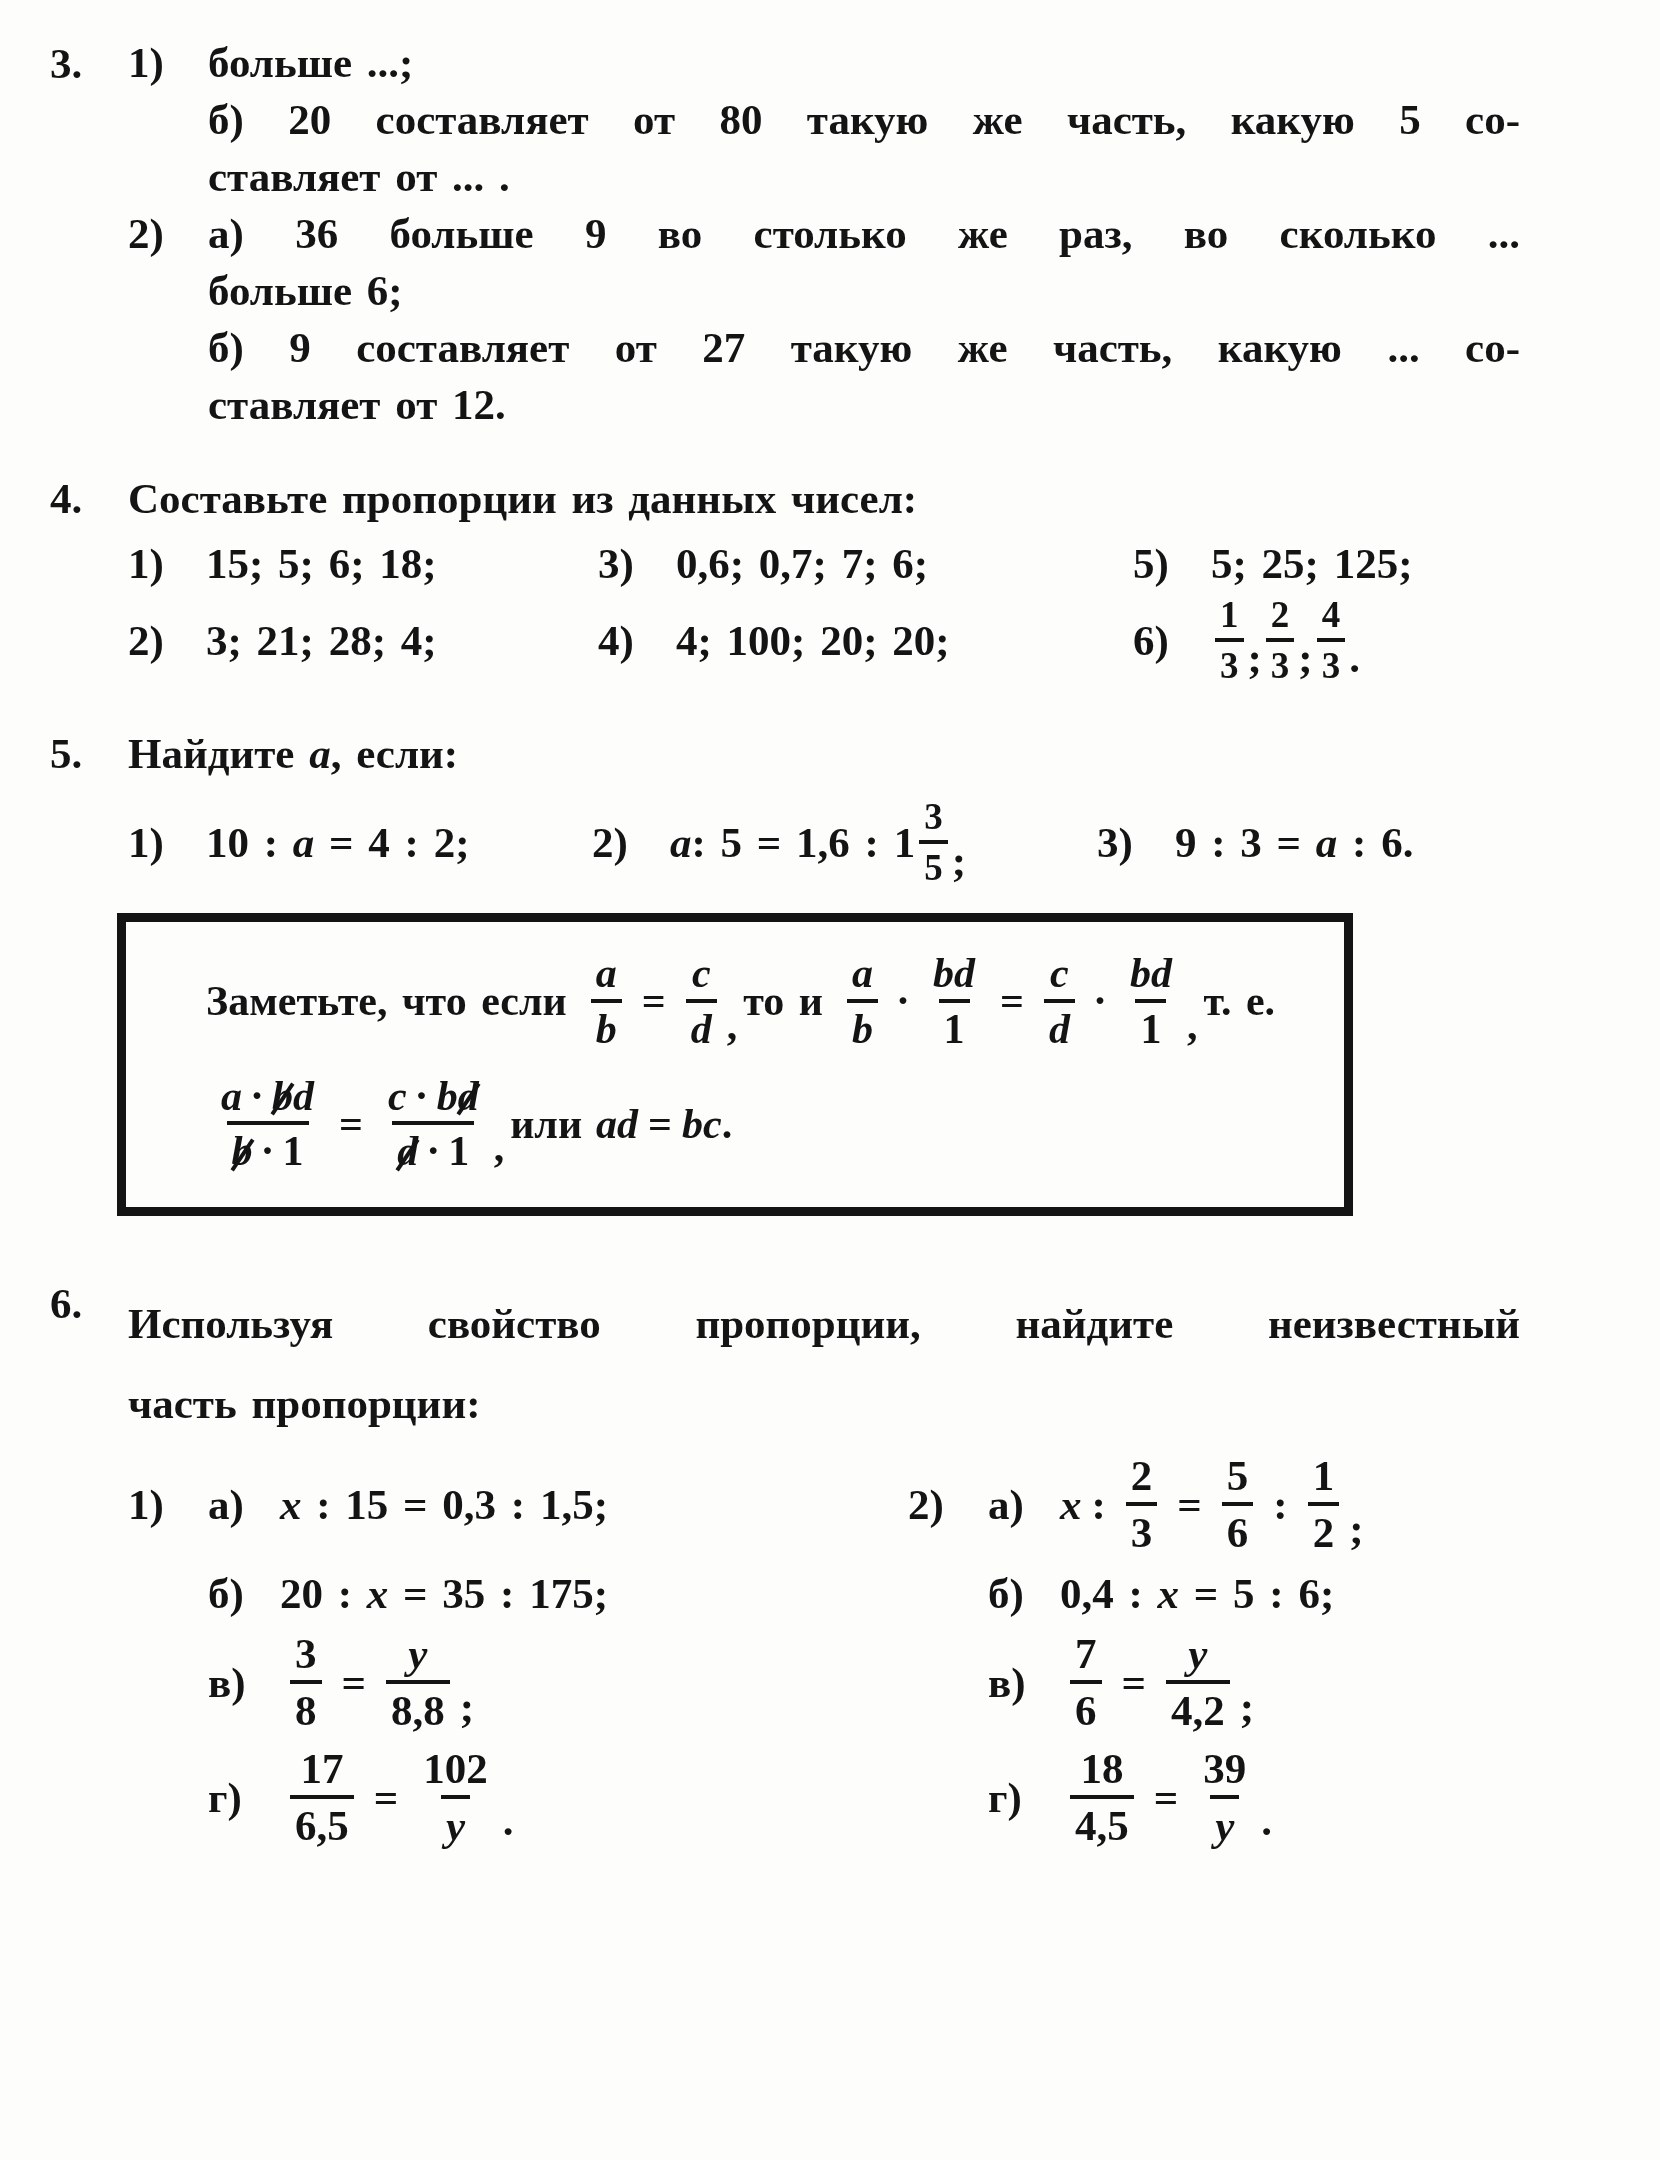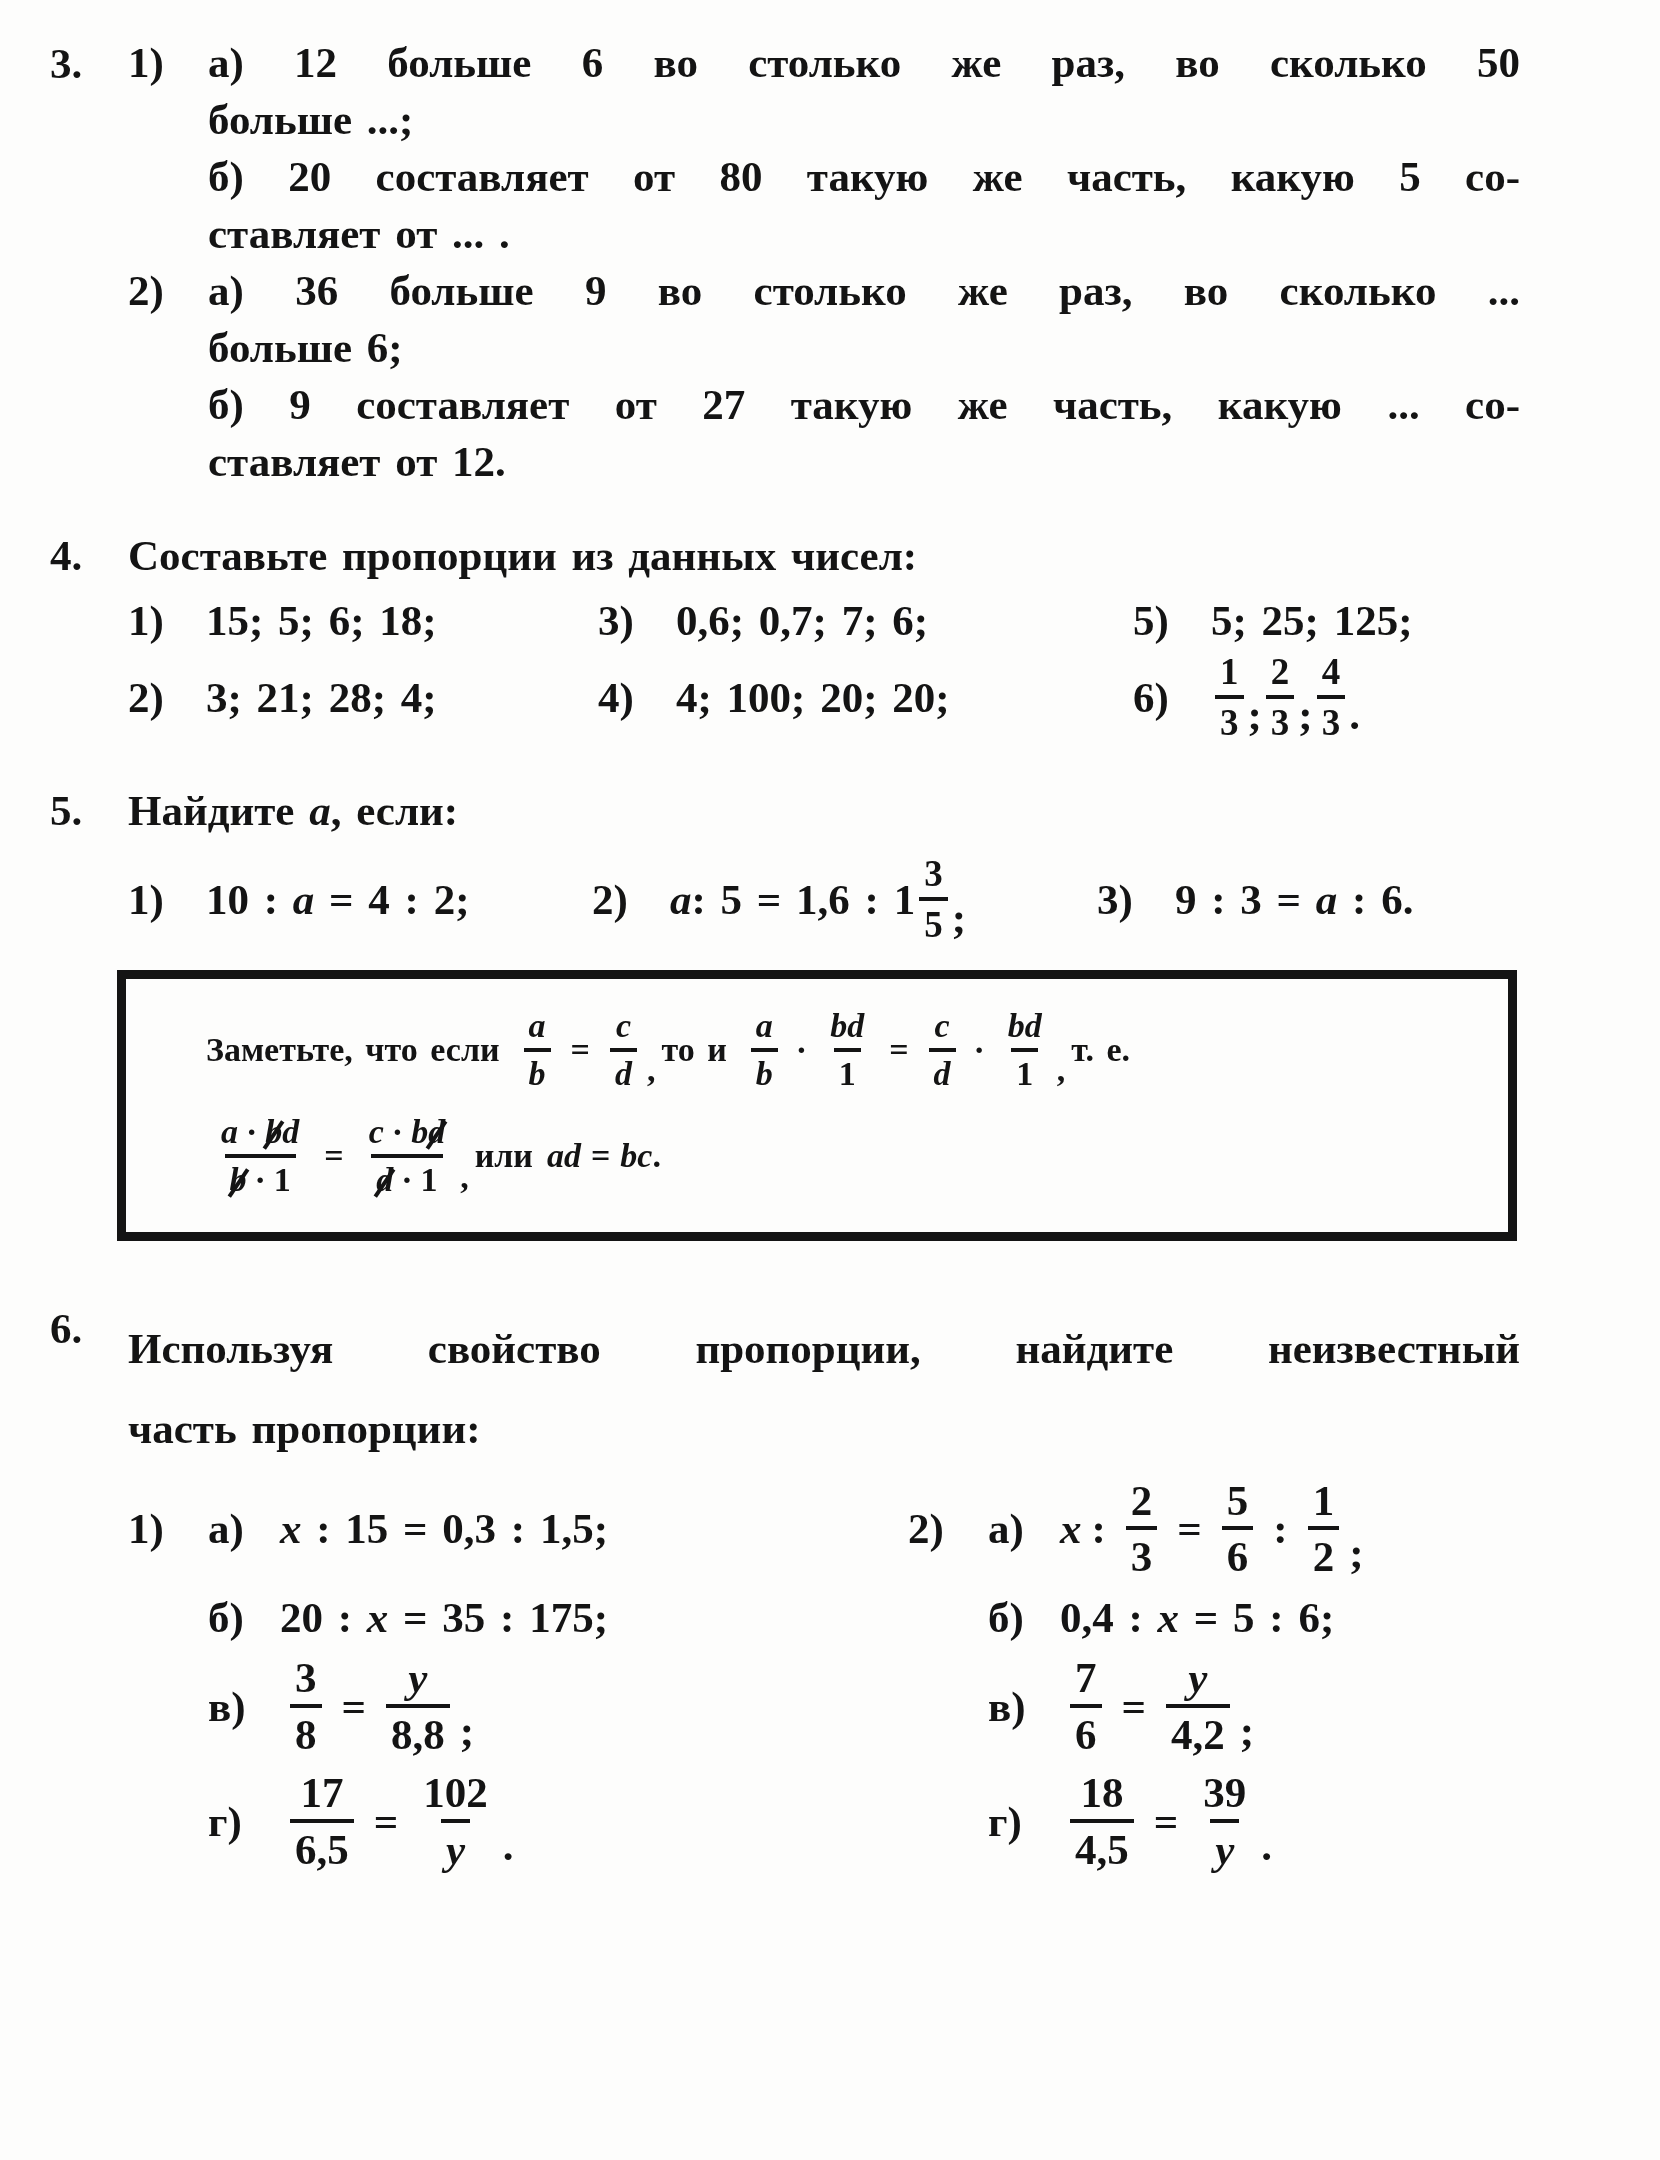--- a/index.html
+++ b/index.html
@@ -53,44 +53,43 @@
 
   .cancel { position: relative; display: inline-block; }
   .cancel::after {
     content: ""; position: absolute; left: -8px; right: -8px; top: 52%;
     border-top: 4px solid #141414; transform: rotate(-56deg);
   }
 
   .notebox {
     border: 9px solid #141414;
     margin: 26px 0 0 67px;
-    width: 1400px;
+    width: 1236px;
     padding: 30px 20px 34px 80px;
-    font-size: 34px;
+    font-size: 42px;
   }
   .bl1 { margin-bottom: 24px; }
 
   #p6 { margin-top: 58px; }
   .g6 { display: grid; grid-template-columns: 780px 1fr; row-gap: 14px; align-items: center; margin-top: 20px; }
   .ilab { flex: 0 0 80px; }
   .slab { flex: 0 0 72px; }
 </style>
 </head>
 <body>
 
 <div class="page">
 
   <section class="problem" id="p3">
     <div class="pnum">3.</div>
     <div class="pbody">
 
       <div class="item">
         <div class="ilabel">1)</div>
         <div class="itext">
-          <div class="line just">а) 12 больше 6 во столько же раз, во сколько 50</div>
           <div class="line">больше ...;</div>
           <div class="line just">б) 20 составляет от 80 такую же часть, какую 5 со-</div>
           <div class="line">ставляет от ... .</div>
         </div>
       </div>
 
       <div class="item">
         <div class="ilabel">2)</div>
         <div class="itext">
           <div class="line just">а) 36 больше 9 во столько же раз, во сколько ...</div>

